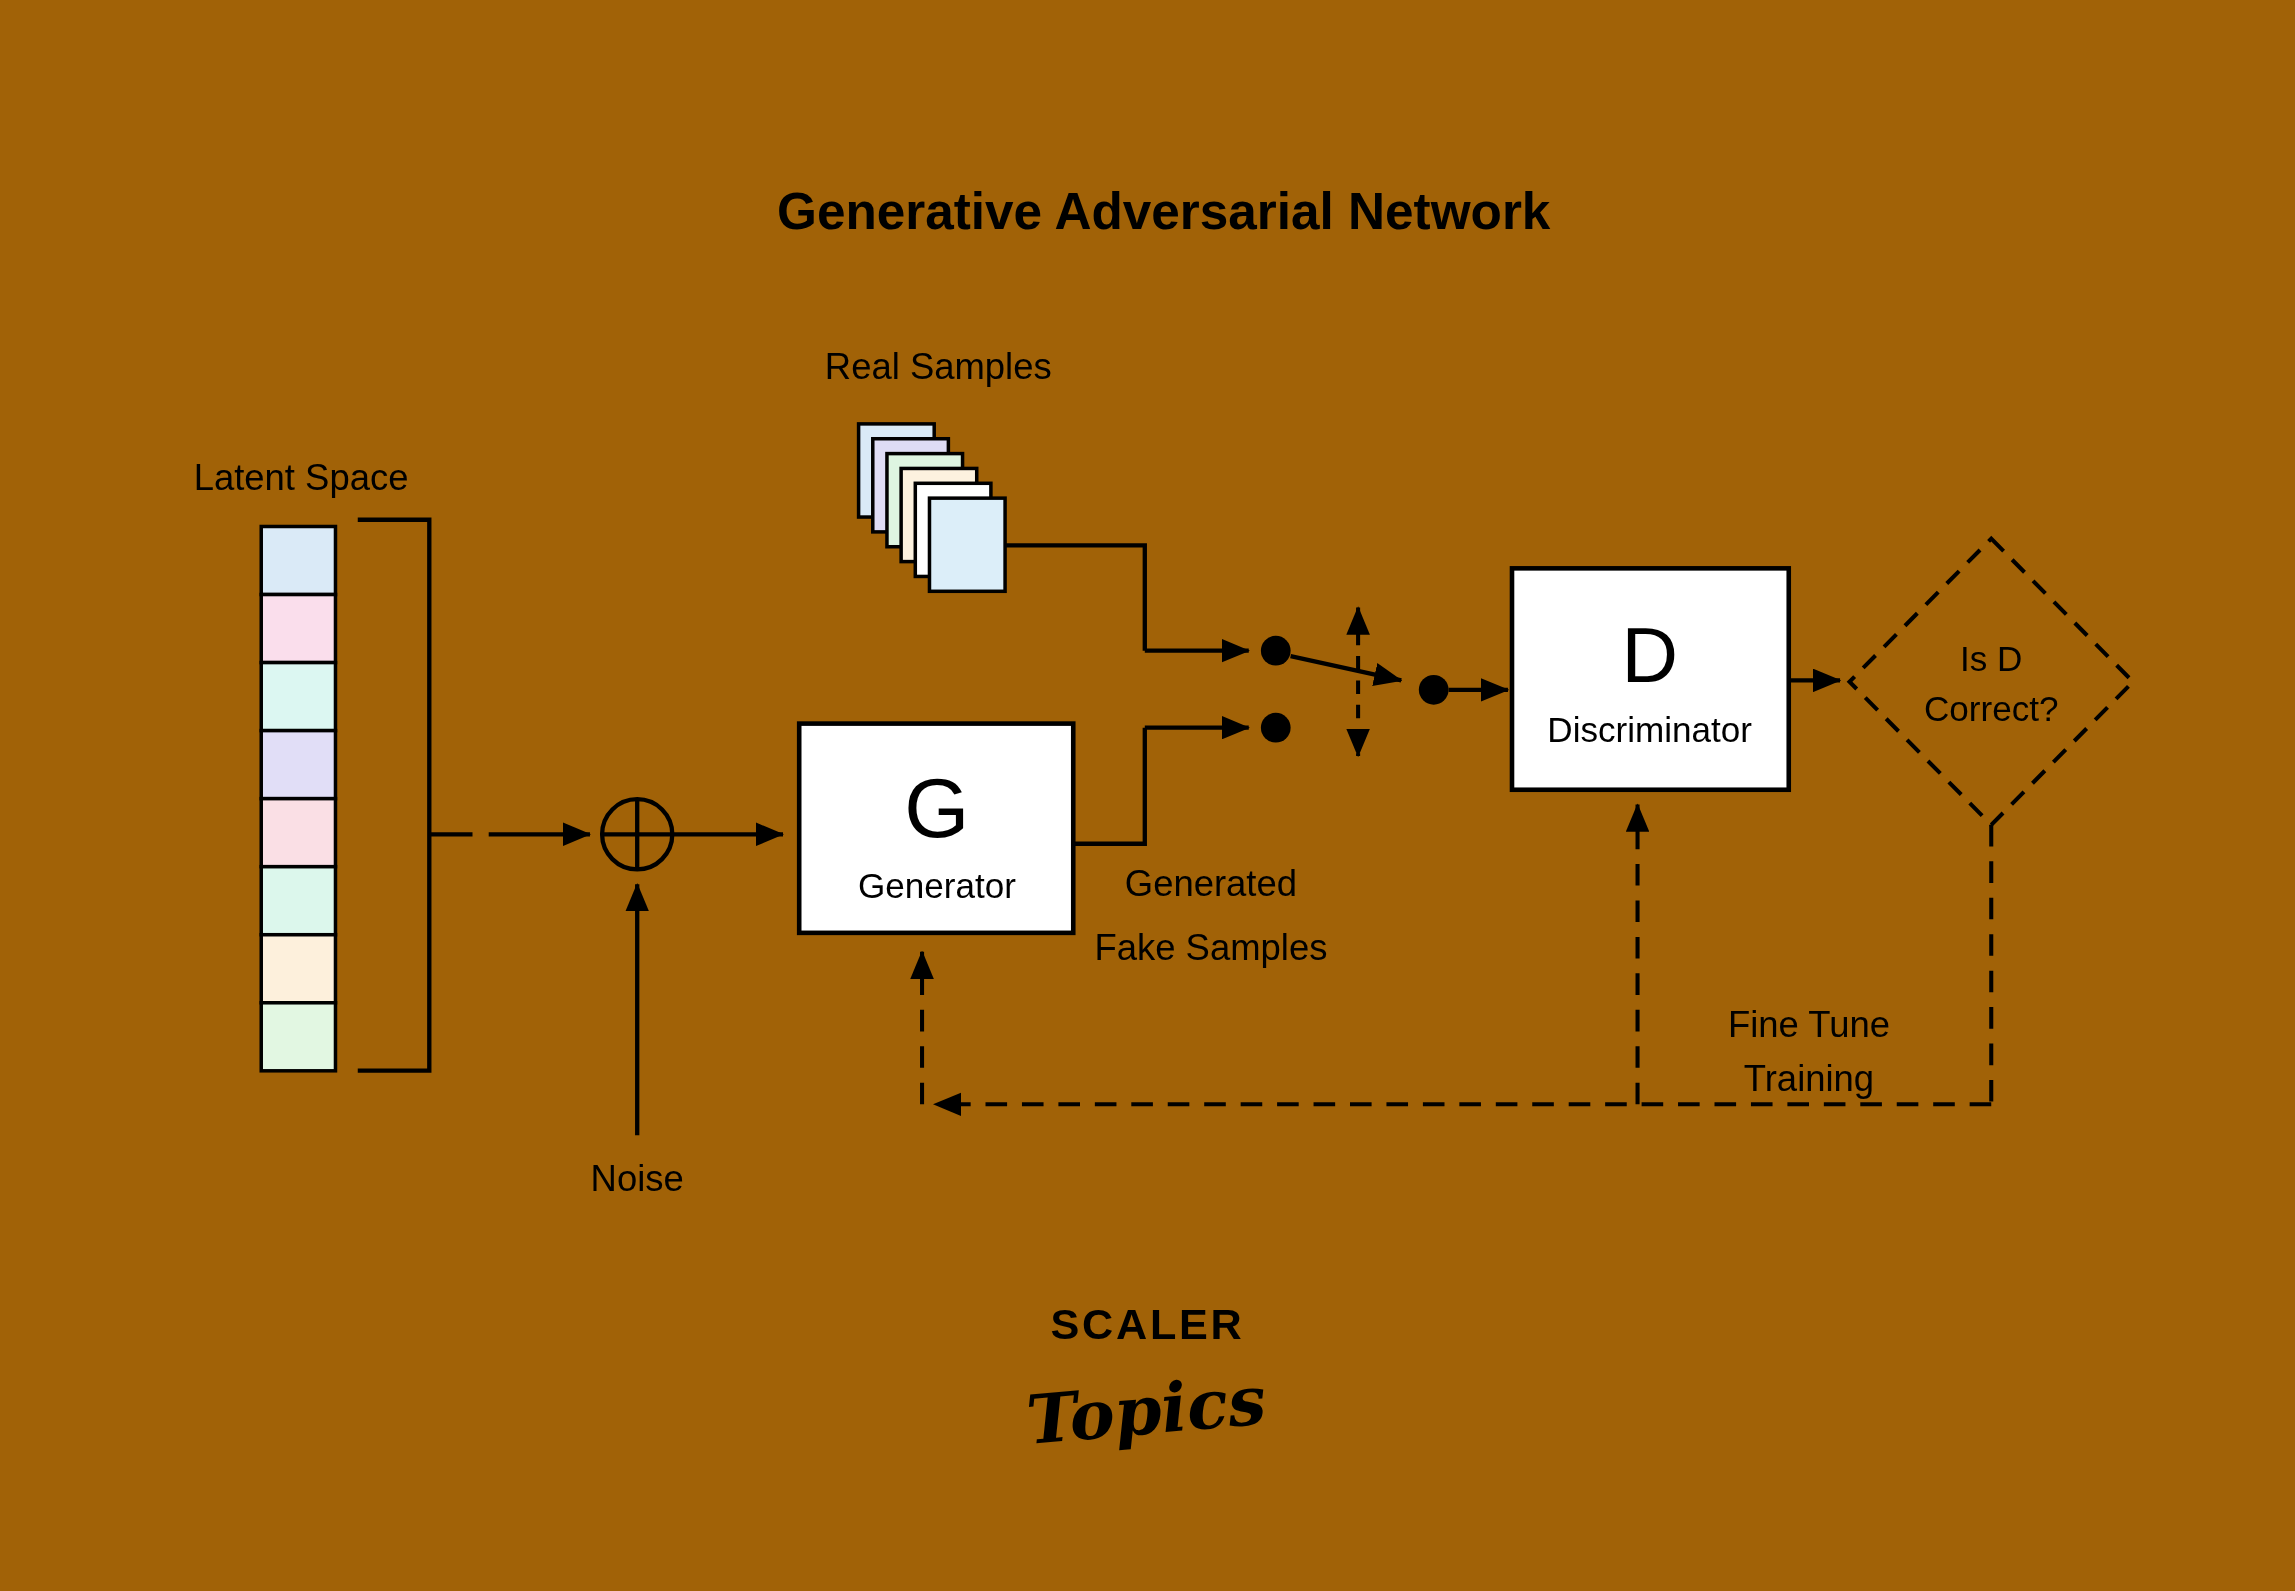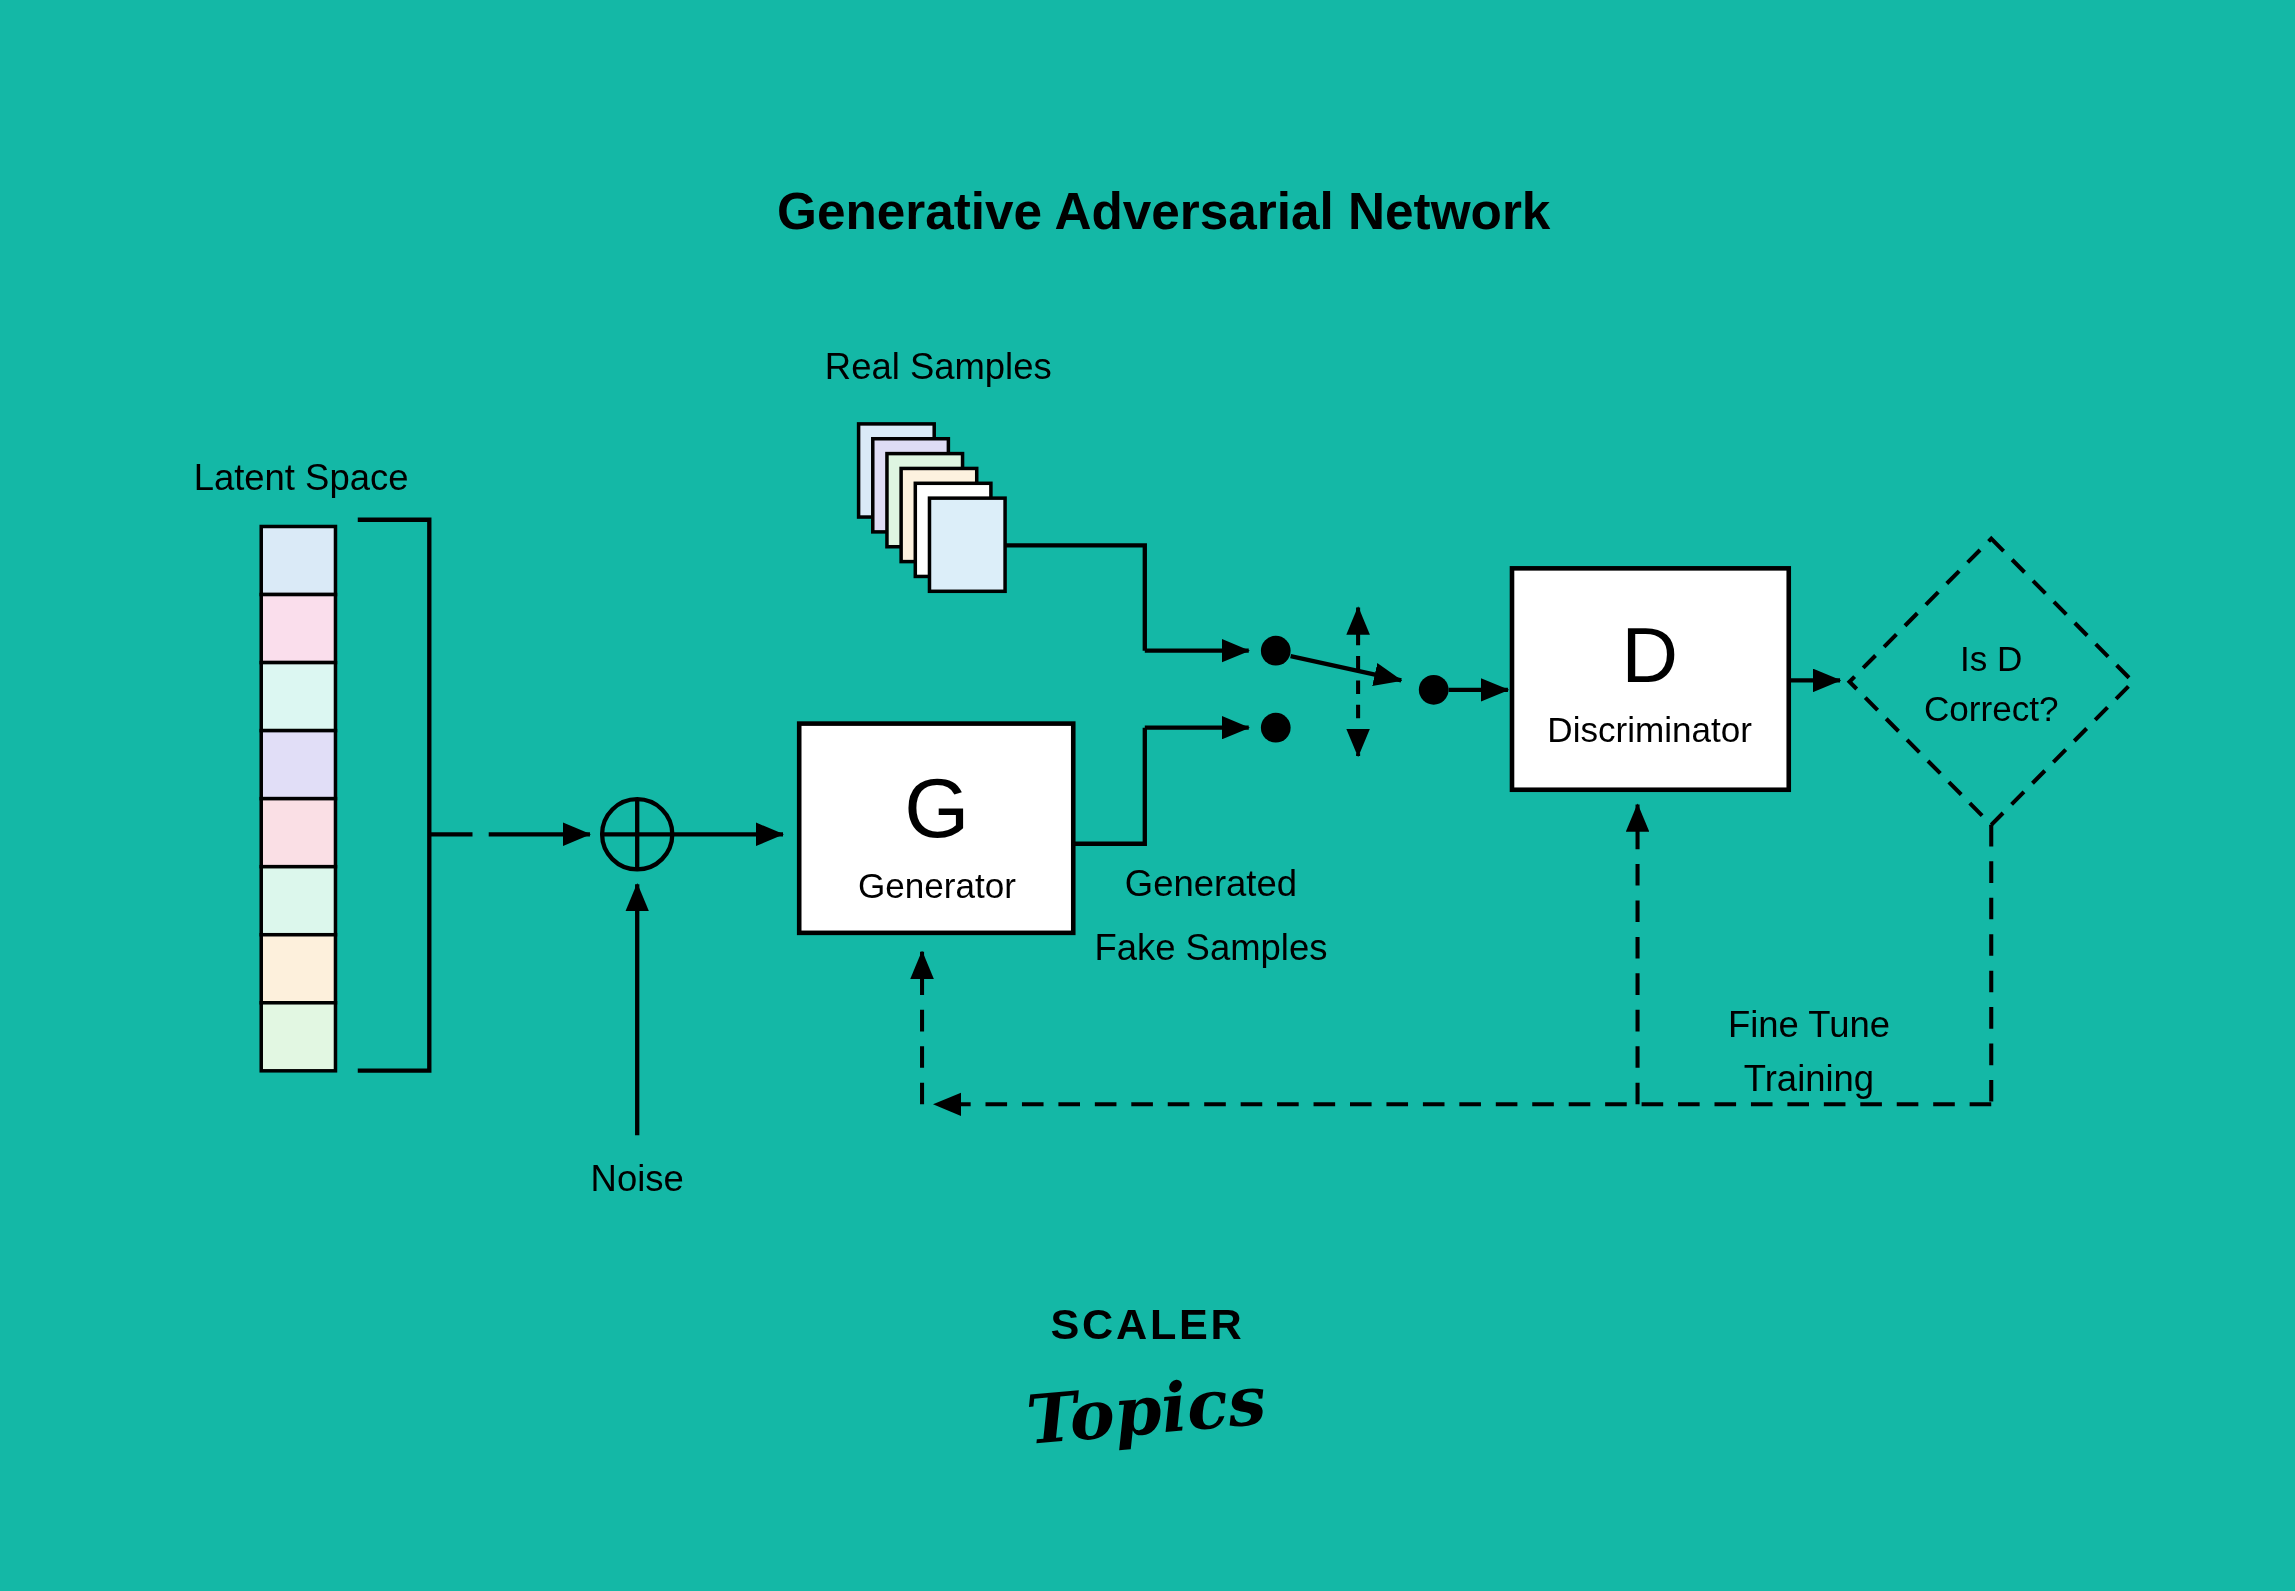--- a/index.html
+++ b/index.html
@@ -1,16 +1,16 @@
 <!DOCTYPE html>
 <html style="font-size:10.8px"><head>
 <meta charset="utf-8">
 <style>
   html,body{margin:0;padding:0;background:#ffffff;}
-  .page{width:100%;background:#14b8a6;text-decoration:underline;}
+  .page{width:100%;background:#a16207;text-decoration:underline;}
   svg{display:block;width:100%;height:auto;}
   text{font-family:"Liberation Sans", sans-serif;fill:#000;}
   .title{font-weight:bold;font-size:38px;}
   .lbl{font-size:27px;}
   .node-sym-g{font-size:62px;}
   .node-sym-d{font-size:58px;}
   .node-lbl{font-size:26px;}
   .dec-lbl{font-size:26px;}
   .logo-brand{font-weight:bold;font-size:32px;letter-spacing:2px;}
   .logo-word{font-family:"DejaVu Serif", serif;font-style:italic;font-weight:bold;font-size:50px;}

